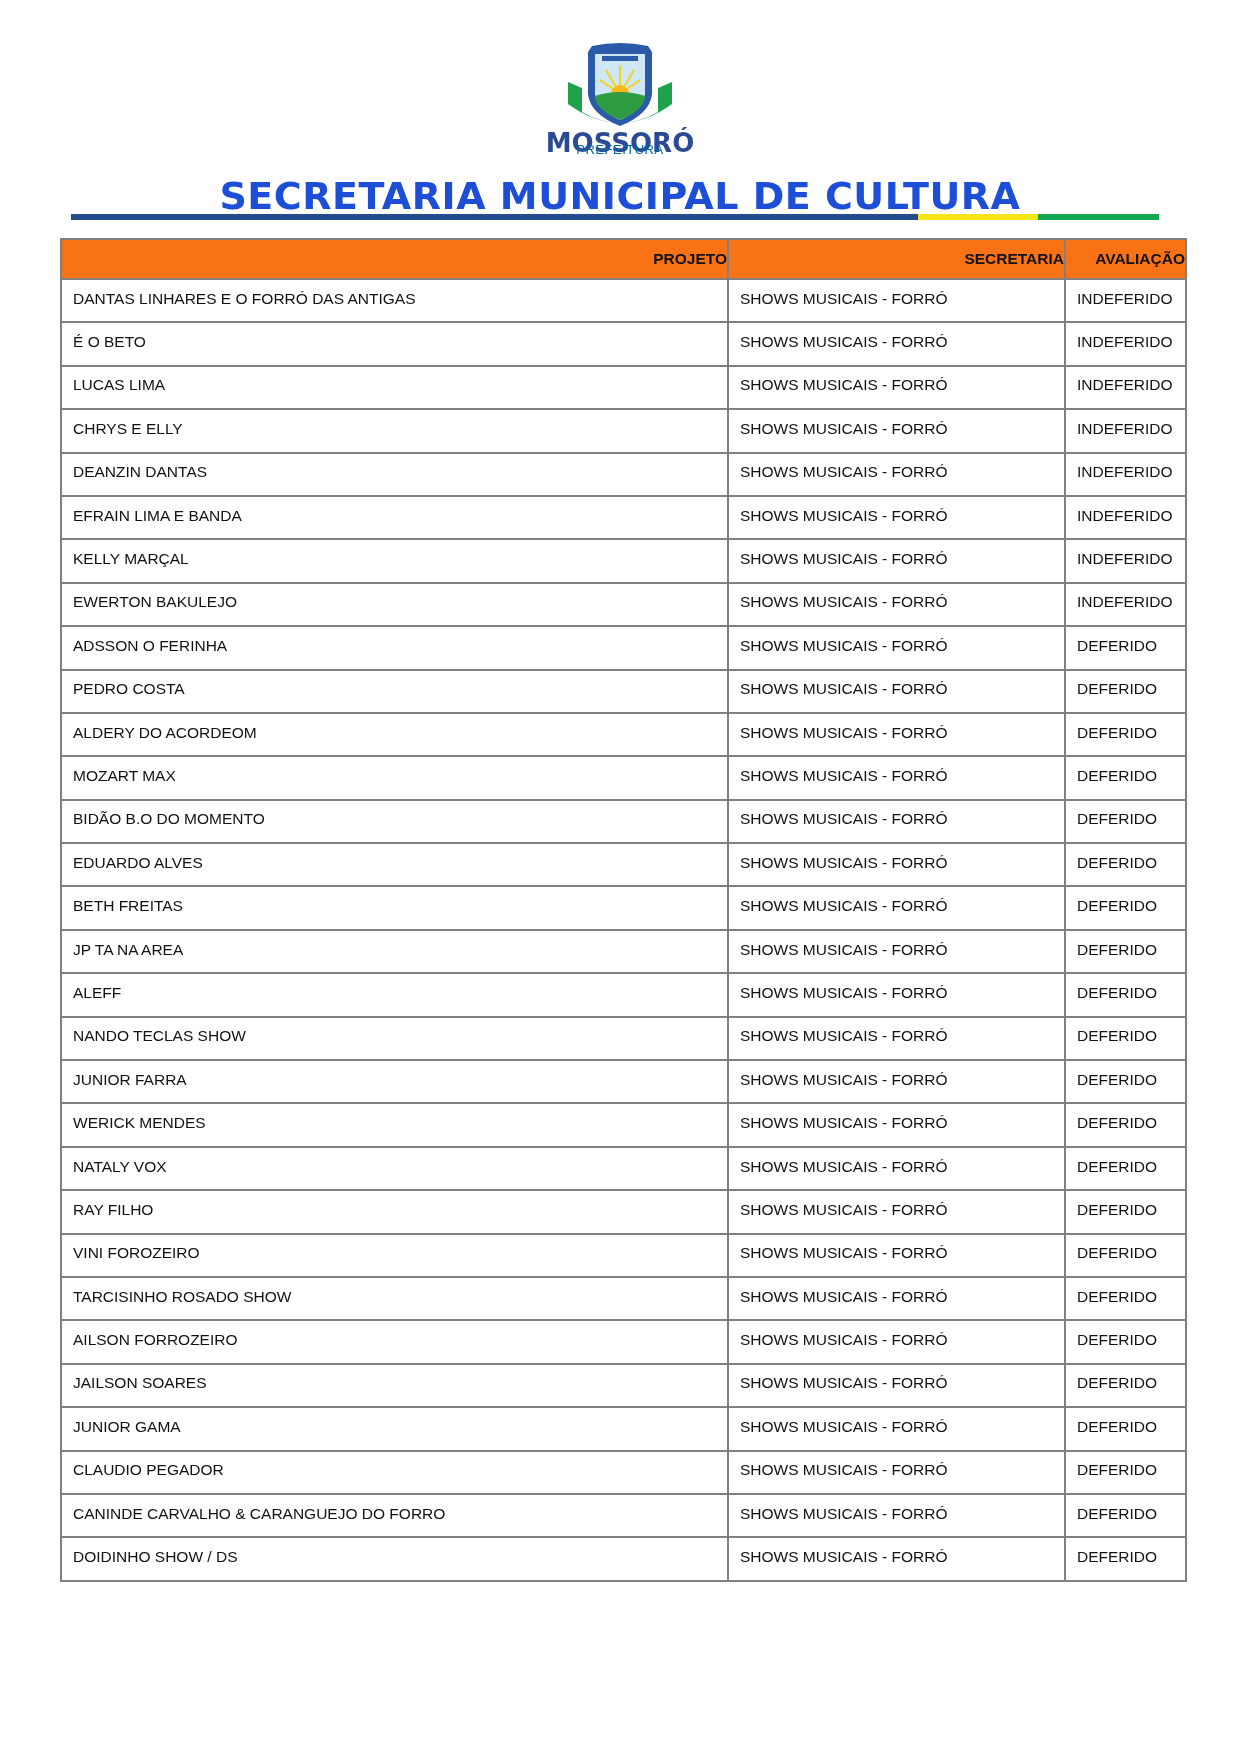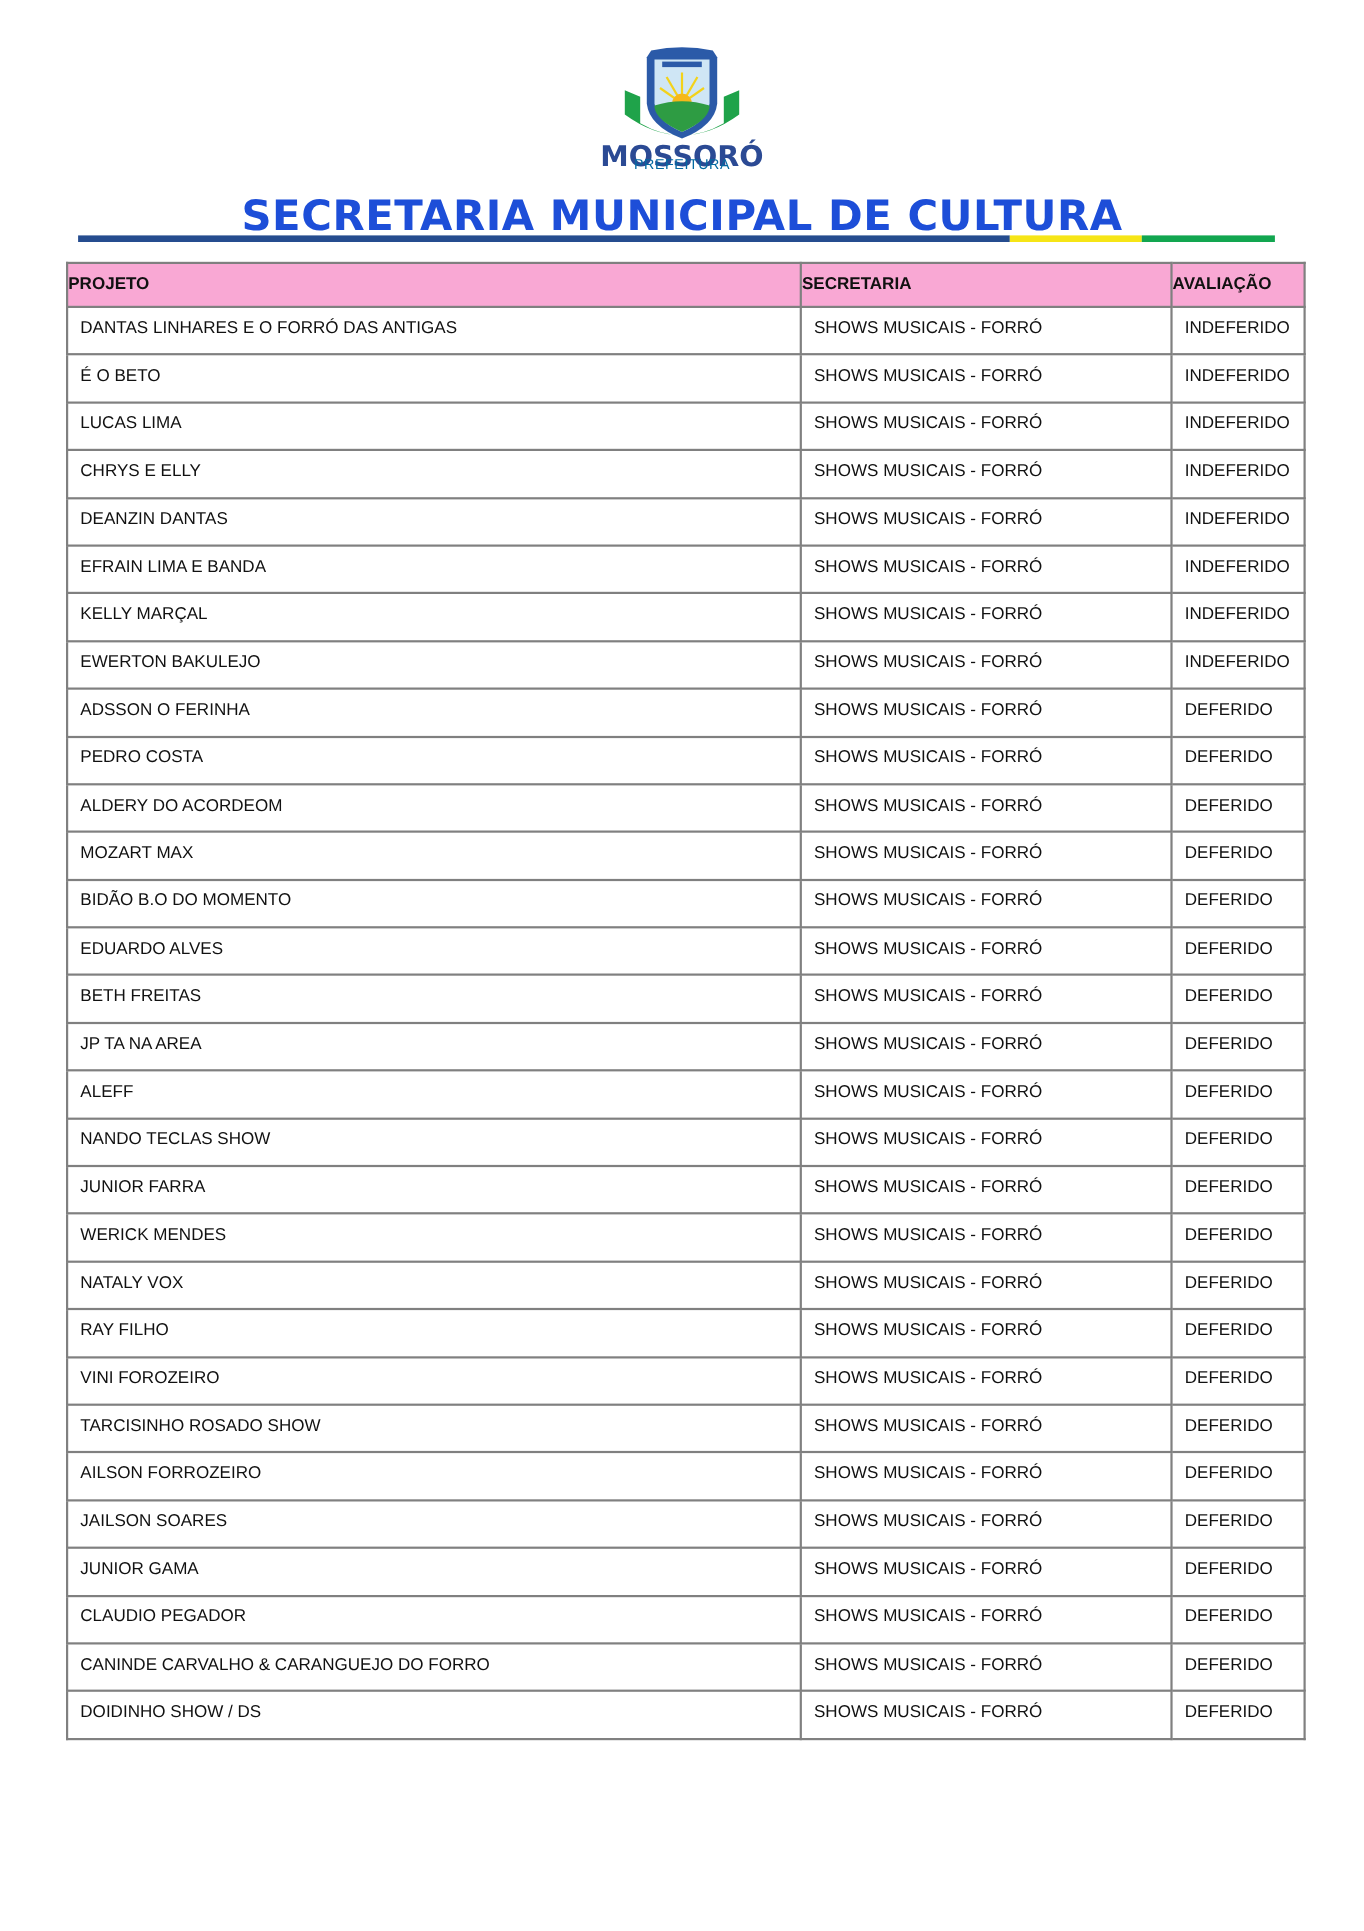--- a/index.html
+++ b/index.html
@@ -10,21 +10,21 @@
   .brand-name { top: 128px; font-family: "DejaVu Sans", sans-serif; font-weight: bold; font-size: 26px; color: #2b4a94; letter-spacing: 0px; }
   .brand-sub { top: 142px; font-family: Liberation Sans, sans-serif; font-size: 13px; color: #0369a1; letter-spacing: 0.5px; }
   .dept { top: 174px; font-family: "DejaVu Sans", sans-serif; font-size: 38px; color: #1d4ed8; letter-spacing: 0.5px; font-weight: bold; }
   .stripe { position: absolute; top: 214px; height: 6px; }
   .stripe.blue { left: 71px; width: 847px; background: #254c8f; }
   .stripe.yellow { left: 918px; width: 120px; background: #f6e516; }
   .stripe.green { left: 1038px; width: 121px; background: #12a650; }
 
   table.results { position: absolute; left: 60px; top: 238px; width: 1125px; border-collapse: collapse; table-layout: fixed; }
   table.results th, table.results td { border: 2px solid #808080; font-size: 15.5px; height: 37.4px; padding: 0 0 0 11px; }
-  table.results th { background: #f9a8d4; font-weight: bold; text-align: left; padding: 0; height: 38px; }
+  table.results th { background: #f97316; font-weight: bold; text-align: right; padding: 0; height: 38px; }
   table.results td { text-align: left; vertical-align: middle; padding-bottom: 4px; }
   col.c1 { width: 667px; } col.c2 { width: 337px; } col.c3 { width: 121px; }
 </style>
 </head>
 <body>
 
 <div class="header">
   <svg class="crest" viewBox="0 0 116 88">
 
     <path d="M6 40 L20 46 L20 70 Q58 92 96 70 L96 46 L110 40 L110 62 Q58 100 6 62 Z" fill="#1fa34a"></path>

